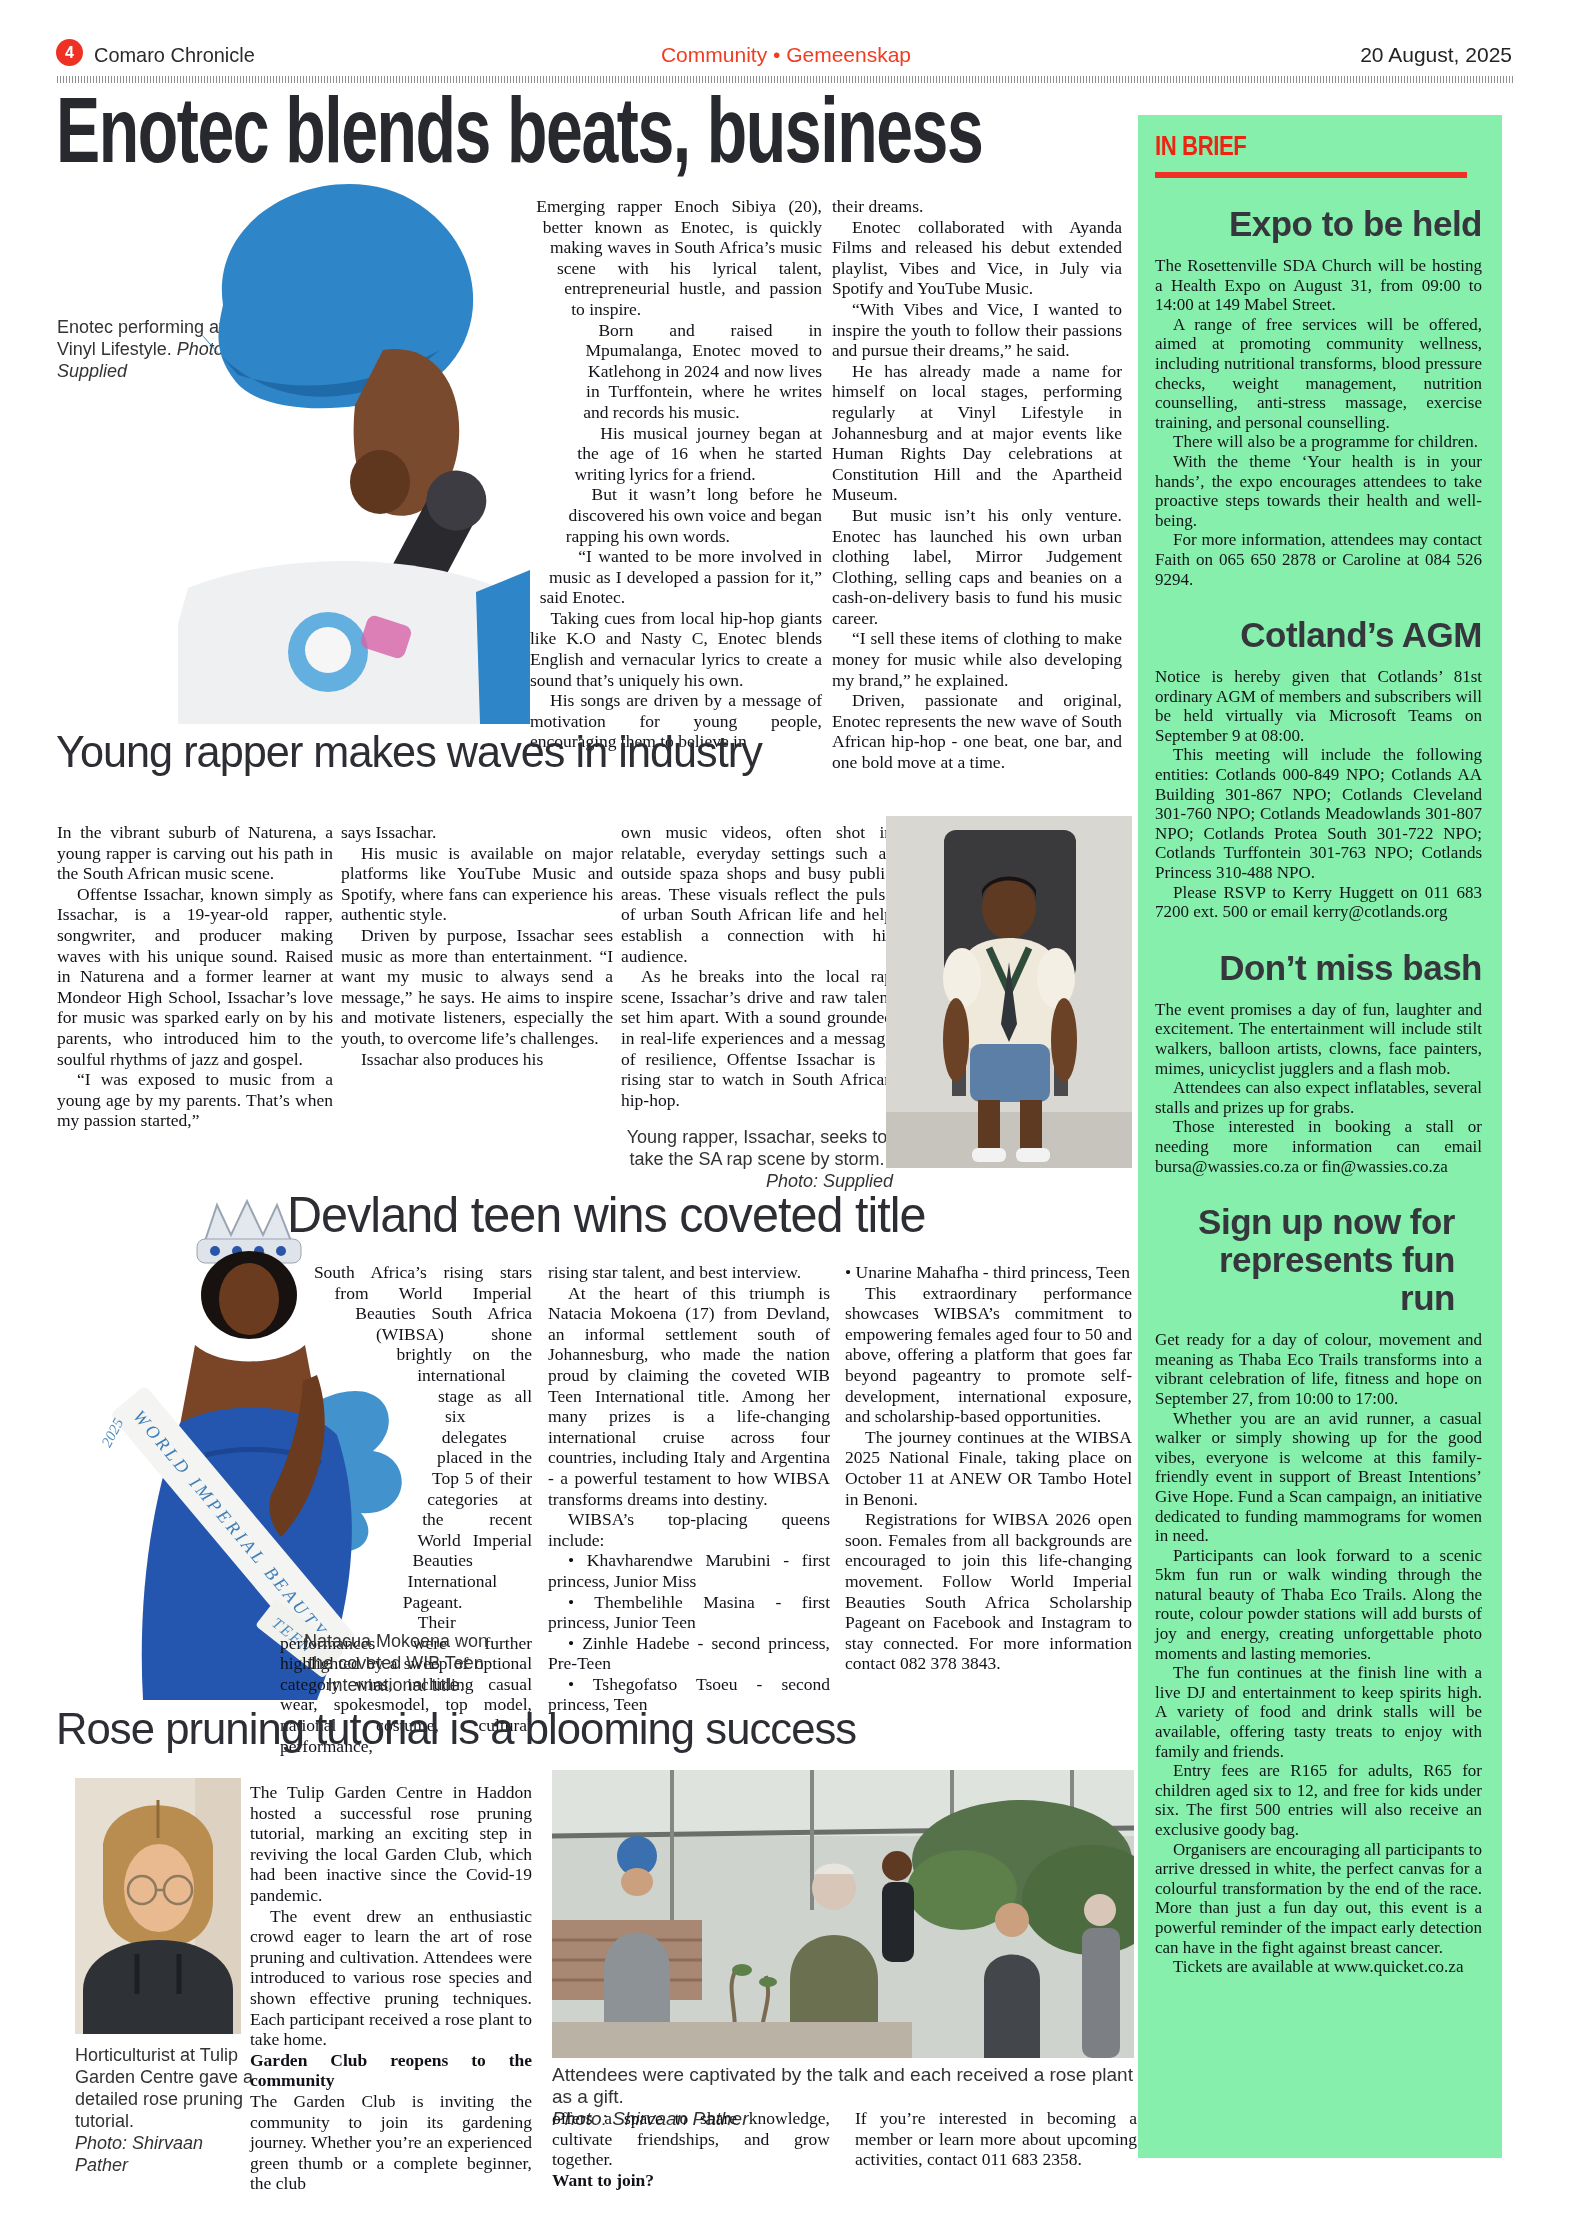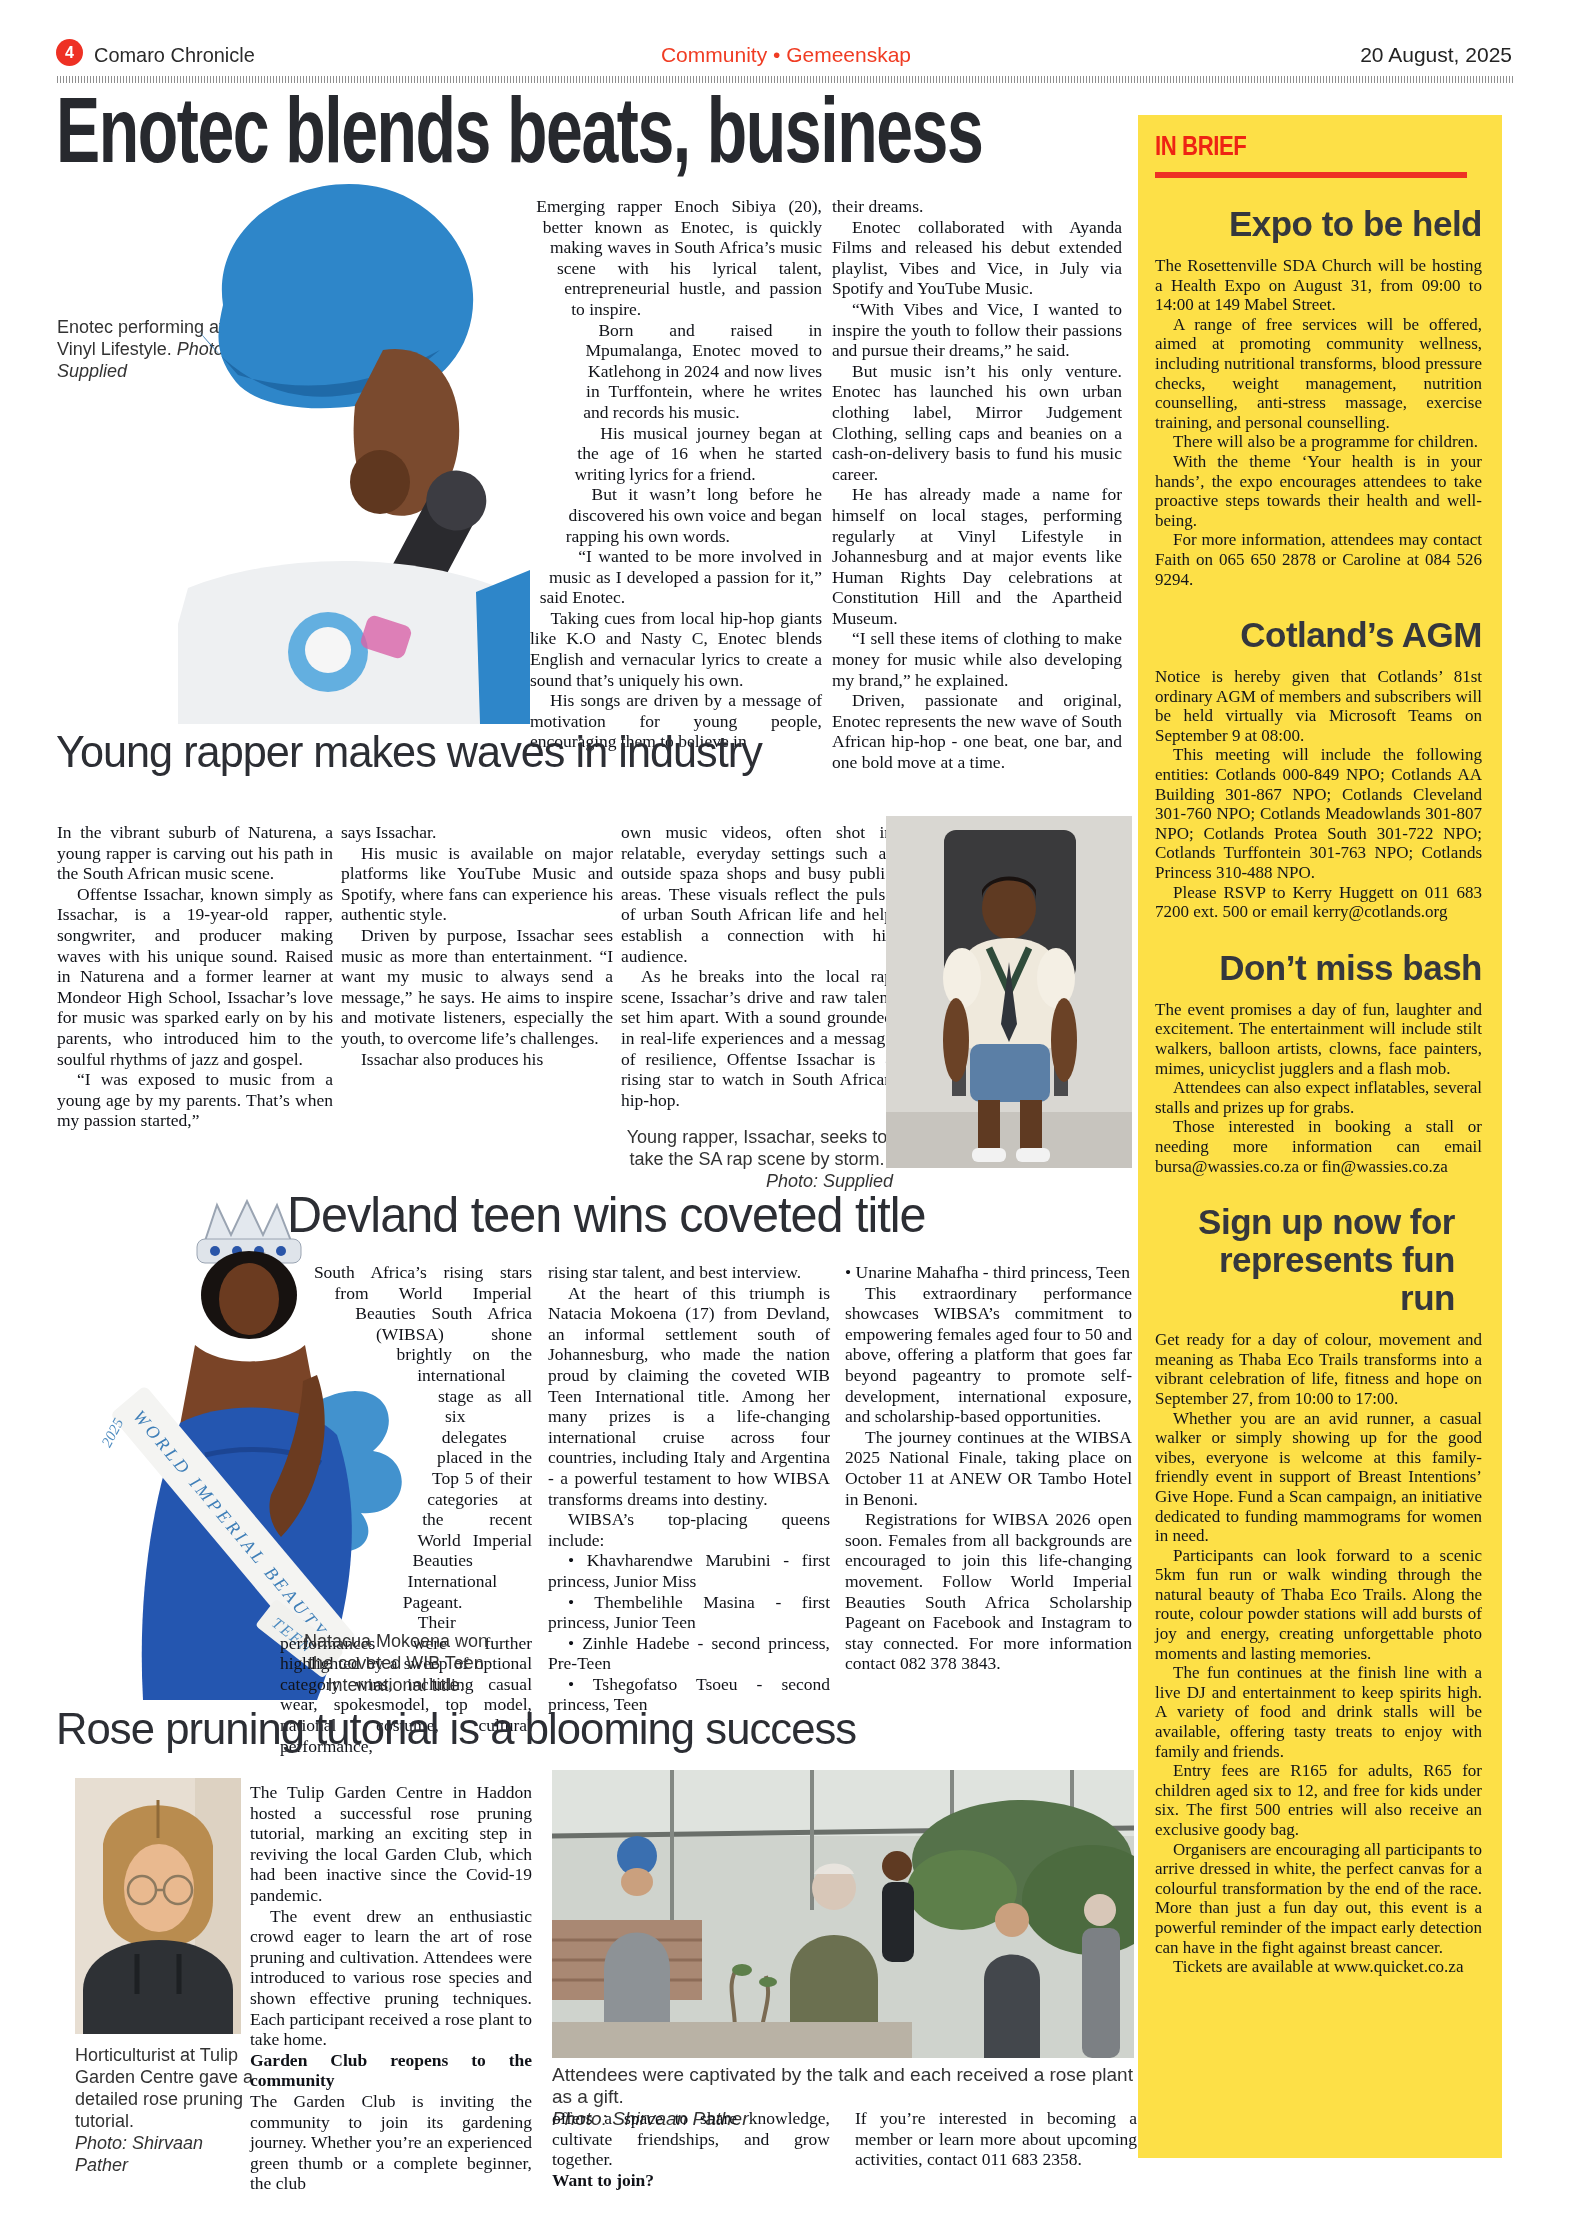--- a/index.html
+++ b/index.html
@@ -35,21 +35,21 @@
   .spacer{float:left;}
   .caption{font-family:"Liberation Sans",sans-serif;font-size:18px;line-height:22px;color:#333;}
   .caption .credit{font-style:italic;}
   .cap-abs{position:absolute;}
   .subhead{font-weight:700;text-indent:0 !important;}
   .bold-line{font-weight:700;margin-top:2px;}
   
   .photo{position:absolute;}
   .photo svg{display:block;}
   
-  .sidebar{position:absolute;left:1138px;top:115px;width:364px;height:2043px;background:#fde047;
+  .sidebar{position:absolute;left:1138px;top:115px;width:364px;height:2043px;background:#86efac;
            box-sizing:border-box;padding:16px 20px 0 17px;}
   .inbrief{font-family:"Liberation Sans",sans-serif;font-weight:700;font-size:27px;color:#ee2413;
            transform:scaleX(.82);transform-origin:left;letter-spacing:-.5px;}
   .inbrief-rule{width:312px;height:6px;background:#ee3124;margin-top:10px;}
   .brief-title{font-family:"Liberation Sans",sans-serif;font-size:35px;font-weight:700;
                color:#35373d;margin:27px 0 13px;line-height:38px;letter-spacing:-.5px;text-align:right;}
   .brief-body{font-size:17px;line-height:19.6px;text-align:justify;color:#121419;}
   .brief-body p{margin:0;text-indent:18px;}
   .brief-body p:first-child{text-indent:0;}
 </style>
@@ -100,22 +100,22 @@
         <p>“I wanted to be more involved in music as I developed a passion for it,” said Enotec.</p>
         <p>Taking cues from local hip-hop giants like K.O and Nasty C, Enotec blends English and vernacular lyrics to create a sound that’s uniquely his own.</p>
         <p>His songs are driven by a message of motivation for young people, encouraging them to believe in</p>
       </div>
   </div>
   <div class="col" style="left:832px;top:196px;width:290px;height:530px;">
     <div>
         <p>their dreams.</p>
         <p>Enotec collaborated with Ayanda Films and released his debut extended playlist, Vibes and Vice, in July via Spotify and YouTube Music.</p>
         <p>“With Vibes and Vice, I wanted to inspire the youth to follow their passions and pursue their dreams,” he said.</p>
+        <p>He has already made a name for himself on local stages, performing regularly at Vinyl Lifestyle in Johannesburg and at major events like Human Rights Day celebrations at Constitution Hill and the Apartheid Museum.</p>
         <p>But music isn’t his only venture. Enotec has launched his own urban clothing label, Mirror Judgement Clothing, selling caps and beanies on a cash-on-delivery basis to fund his music career.</p>
-        <p>He has already made a name for himself on local stages, performing regularly at Vinyl Lifestyle in Johannesburg and at major events like Human Rights Day celebrations at Constitution Hill and the Apartheid Museum.</p>
         <p>“I sell these items of clothing to make money for music while also developing my brand,” he explained.</p>
         <p>Driven, passionate and original, Enotec represents the new wave of South African hip-hop - one beat, one bar, and one bold move at a time.</p>
       </div>
   </div>
 
   <h2 class="headline hl-young" style="margin:0;font-weight:400;">
     <span>Young rapper makes waves in industry</span></h2>
 
   <div class="col" style="left:57px;top:822px;width:276px;height:360px;">
     <div>

